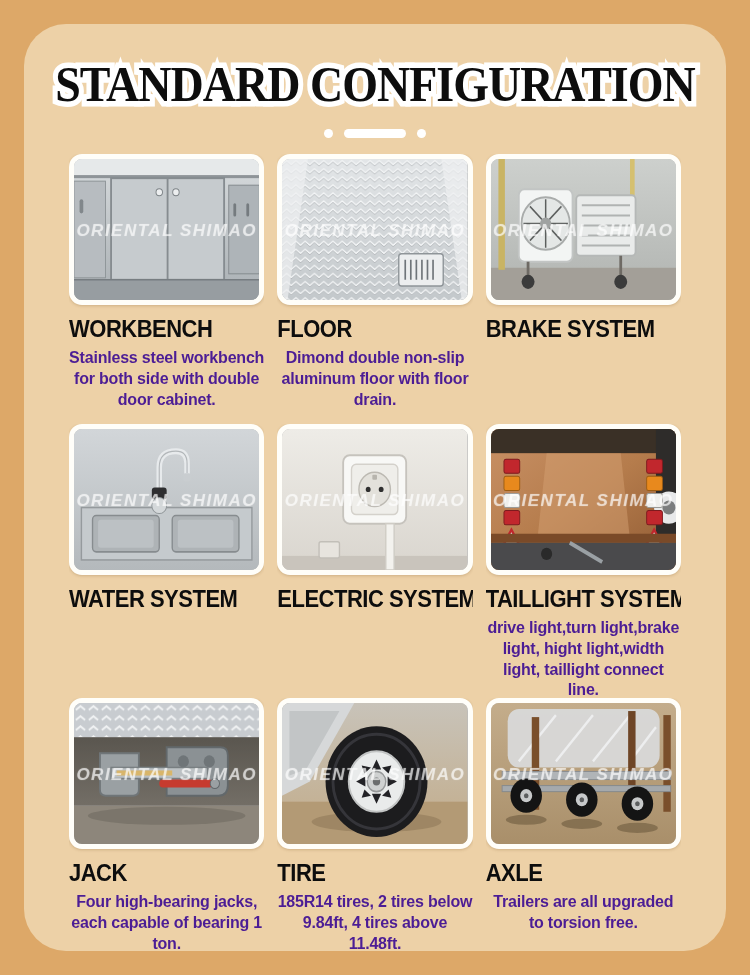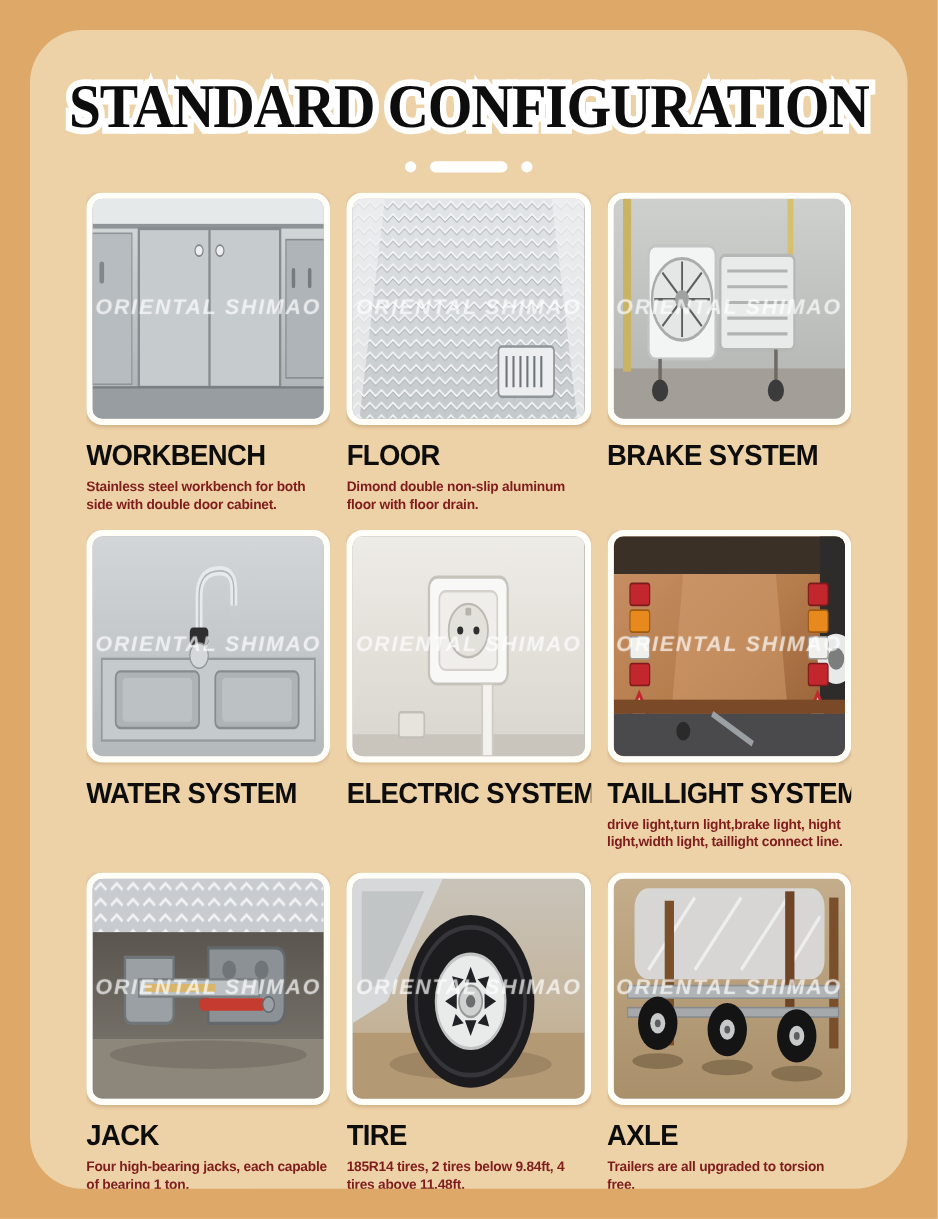--- a/index.html
+++ b/index.html
@@ -47,21 +47,21 @@
   
   .grid {
     margin:16px 45px 0;
     display:grid;
     grid-template-columns:repeat(3, 1fr);
     grid-template-rows:270px 274px auto;
     column-gap:13px;
   }
   .card { overflow:hidden; }
   .photo {
-    height:186px;
+    height:151px;
     border:5px solid #fffef9;
     border-radius:13px;
     overflow:hidden;
     position:relative;
     box-shadow:0 1px 3px rgba(120,80,30,.25);
     background:#bbb;
   }
   .photo svg { display:block; width:100%; height:100%; }
   .watermark {
     position:absolute; left:0; right:0; top:44%;
@@ -76,24 +76,25 @@
   .card h2 {
     margin:11px 0 6px;
     font-size:22px; font-weight:bold;
     letter-spacing:-0.5px;
     color:#0d0d0d;
     white-space:nowrap;
     transform:scaleY(1.06);
     transform-origin:left top;
   }
   .card p {
-    font-size:11px; font-weight:bold;
+    font-size:16px; font-weight:bold;
     line-height:1.3;
     letter-spacing:-0.2px;
-    color:#7f1d1d;
+    color:#4c1d95;
+    text-align:center;
   }
 </style>
 </head>
 <body>
 
 <div class="panel">
 
   <div class="title-wrap">
     <div class="title-layer title-back">STANDARD CONFIGURATION</div>
     <div class="title-layer title-front">STANDARD CONFIGURATION</div>

